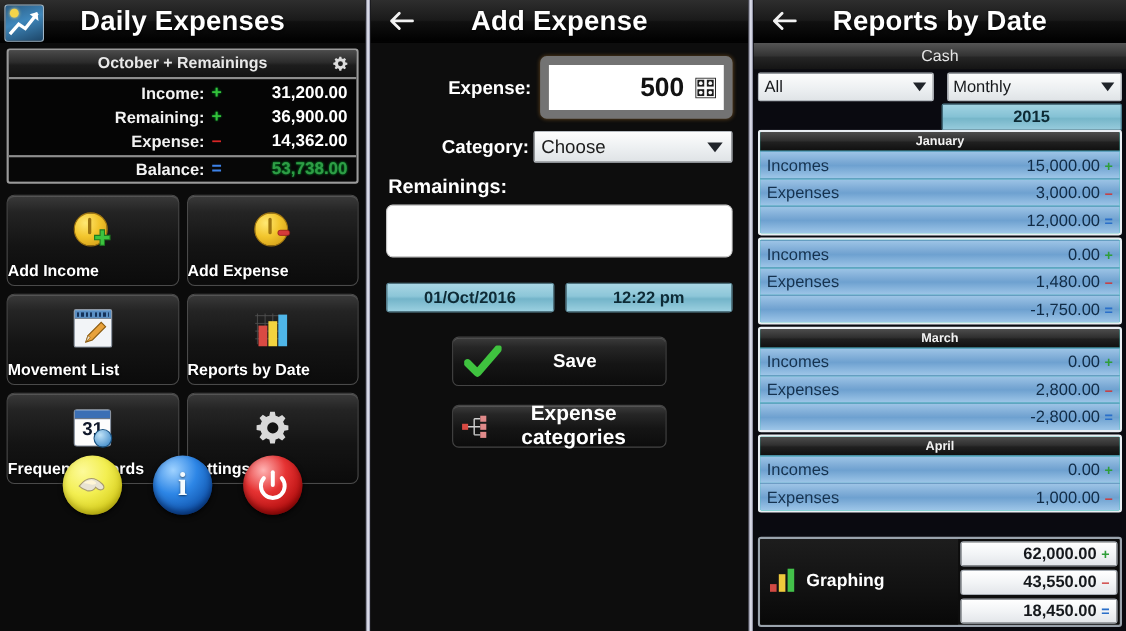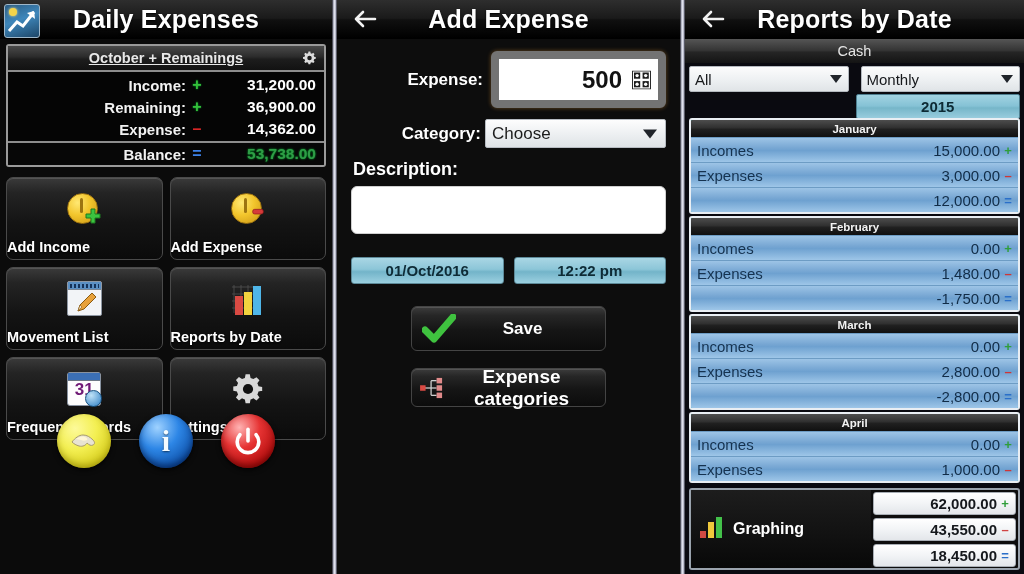--- a/index.html
+++ b/index.html
@@ -21,21 +21,21 @@
   .backarrow svg{display:block;}
   .applogo{position:absolute;left:4px;top:4px;width:34px;height:32px;border-radius:3px;
            background:linear-gradient(160deg,#2b5d85 0%,#3f87bb 45%,#1d4668 100%);border:1px solid #9fb7c9;overflow:hidden;}
   .applogo .sun{position:absolute;left:4px;top:3px;width:8px;height:8px;border-radius:50%;background:#f4d44a;box-shadow:0 0 3px #ffe680;}
   .applogo .ln{position:absolute;left:0;top:0;width:100%;height:100%;}
 
   
   .summary{margin:5px 6px 0 6px;border:2px solid #9a9a9a;border-radius:3px;background:#050505;overflow:hidden;}
   .sum-head{position:relative;height:24px;background:linear-gradient(180deg,#4a4a4a 0%,#2b2b2b 45%,#1d1d1d 55%,#121212 100%);
             display:flex;align-items:center;justify-content:center;border-bottom:2px solid #8d8d8d;}
-  .sum-head span{color:#e8e8e8;font-size:14.5px;font-weight:bold;text-decoration:underline;}
+  .sum-head span{color:#e8e8e8;font-size:14.5px;font-weight:bold;}
   .gear{position:absolute;right:7px;top:50%;transform:translateY(-50%);width:15px;height:15px;cursor:pointer;}
   .sum-body{padding:2px 0 1px 0;}
   .sum-row{display:flex;align-items:center;height:22px;padding:0 8px 0 0;}
   .sum-row .lbl{flex:1;text-align:right;color:#f2f2f2;font-size:15px;font-weight:bold;white-space:nowrap;}
   .sum-row .mark{width:22px;text-align:center;font-size:16px;font-weight:bold;line-height:1;}
   .mark.plus{color:#35c13a;text-shadow:0 0 2px #0a3;}
   .mark.minus{color:#d92626;}
   .mark.eq{color:#3d82e8;}
   .sum-row .val{width:108px;text-align:right;color:#ffffff;font-size:15.5px;font-weight:bold;font-variant-numeric:tabular-nums;}
   .sum-foot{border-top:2px solid #8d8d8d;background:#070707;}
@@ -57,21 +57,21 @@
   .coin .slot{position:absolute;left:13px;top:6px;width:3px;height:15px;border-radius:2px;background:#9c7410;}
   .coin .badge{position:absolute;right:-1px;bottom:0;width:18px;height:18px;}
   .noteicon{position:relative;width:33px;height:33px;border-radius:2px;background:#f2f4f7;border:1px solid #8e97a3;}
   .noteicon .top{position:absolute;left:0;top:0;right:0;height:7px;background:#5a8fc4;border-bottom:1px solid #7d8794;}
   .noteicon .dots{position:absolute;left:2px;top:1.5px;right:2px;height:4px;
       background:repeating-linear-gradient(90deg,#15325a 0 2px,transparent 2px 4px);}
   .noteicon .pencil{position:absolute;right:1px;bottom:0px;width:26px;height:26px;}
   .barsicon{position:relative;width:36px;height:32px;}
   .calicon{position:relative;width:32px;height:32px;border-radius:3px;background:#fdfdfd;border:1px solid #8892a0;}
   .calicon .hd{position:absolute;left:0;top:0;right:0;height:7px;background:#3b6fb5;border-bottom:1px solid #6d7886;}
-  .calicon .num{position:absolute;left:0;right:0;top:6px;text-align:center;color:#701a75;font-size:17px;font-weight:bold;line-height:22px;}
+  .calicon .num{position:absolute;left:0;right:0;top:6px;text-align:center;color:#0f172a;font-size:17px;font-weight:bold;line-height:22px;}
   .calicon .clk{position:absolute;right:-2px;bottom:-2px;width:15px;height:15px;border-radius:50%;
       background:radial-gradient(circle at 35% 30%,#bfe2f7,#2f7fc4);border:1px solid #17507f;}
   .gearicon{width:34px;height:34px;}
 
   
   .roundrow{position:absolute;left:0;right:0;top:414px;display:flex;justify-content:center;gap:28px;}
   .round{width:54px;height:54px;border-radius:50%;position:relative;cursor:pointer;}
   .round.yellow{background:radial-gradient(circle at 34% 27%,#fdfa9a 0%,#f3ef52 40%,#d9d020 75%,#a99c0e 100%);
        box-shadow:0 2px 5px rgba(0,0,0,.8),inset 0 -3px 6px rgba(120,110,0,.5);}
   .round.blue{background:radial-gradient(circle at 34% 25%,#9fd2ff 0%,#2d86e6 40%,#0f52aa 78%,#062f66 100%);
@@ -357,21 +357,21 @@
       </div>
 
       <div class="frow">
         <span class="flabel lab-cat">Category:</span>
         <div class="selectbox">
           <span class="sv">Choose</span>
           <span class="caret"></span>
         </div>
       </div>
 
-      <div class="desc-label">Description:</div>
+      <div class="desc-label">Remainings:</div>
       <div class="desc-box">
         <span></span>
       </div>
 
       <div class="dtrow">
         <div class="pill">
           <span>01/Oct/2016</span>
         </div>
         <div class="pill">
           <span>12:22 pm</span>
@@ -457,23 +457,20 @@
           <span class="msign m">–</span>
         </div>
         <div class="mrow">
           <span class="mlbl"></span>
           <span class="mval">12,000.00</span>
           <span class="msign e">=</span>
         </div>
       </div>
 
       <div class="monthblock">
-        <div class="monthhead">
-          <span>February</span>
-        </div>
         <div class="mrow">
           <span class="mlbl">Incomes</span>
           <span class="mval">0.00</span>
           <span class="msign p">+</span>
         </div>
         <div class="mrow">
           <span class="mlbl">Expenses</span>
           <span class="mval">1,480.00</span>
           <span class="msign m">–</span>
         </div>

